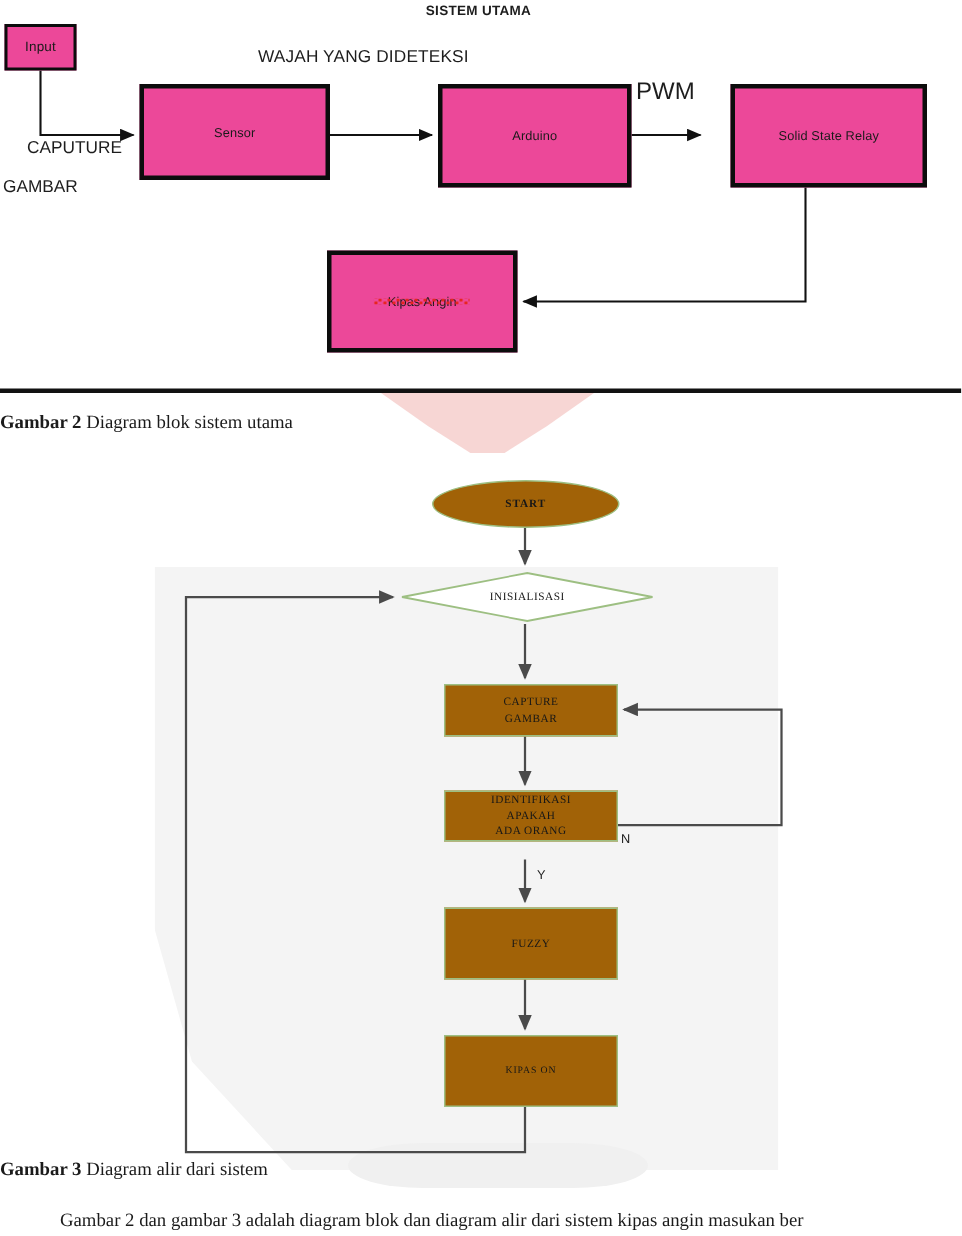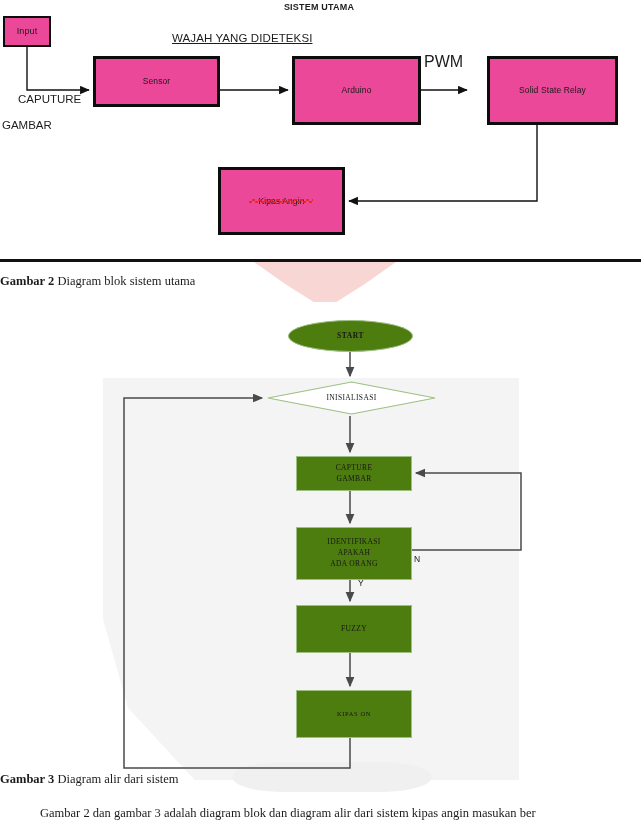--- a/index.html
+++ b/index.html
@@ -73,21 +73,21 @@
   .bbox span {
     font-size: 8.5px;
     color: #1a1a1a;
     text-align: center;
     line-height: 1.25;
     letter-spacing: .1px;
   }
   .bbox.thin { border-width: 2px; }
 
   #box-input  { left: 3px;   top: 16px;  width: 48px;  height: 31px; }
-  #box-sensor { left: 93px;  top: 56px;  width: 127px; height: 51px; align-items: center; }
+  #box-sensor { left: 93px;  top: 56px;  width: 127px; height: 64px; align-items: center; }
   #box-arduino{ left: 292px; top: 56px;  width: 129px; height: 69px; }
   #box-ssr    { left: 471px; top: 56px;  width: 131px; height: 69px; margin-left: 16px; }
   #box-kipas  { left: 218px; top: 167px; width: 127px; height: 68px; }
 
   #box-input span { font-size: 9px; }
 
   
   .squiggle {
     position: absolute;
     height: 4px;
@@ -111,21 +111,20 @@
     left: 0; top: 2px; width: 638px;
     text-align: center;
     font-size: 9px;
     font-weight: bold;
     letter-spacing: .2px;
   }
   #lbl-wajah {
     left: 172px; top: 32px;
     font-size: 11.5px;
     letter-spacing: .1px;
-    text-decoration: underline;
   }
   #lbl-capture-gambar1 { left: 2px;  top: 93px;  font-size: 11.5px; margin-left: 16px; }
   #lbl-capture-gambar2 { left: 2px;  top: 119px; font-size: 11.5px; }
   #lbl-pwm { left: 424px; top: 53px; font-size: 16px; }
 
   
   .divider {
     position: absolute;
     left: 0;
     width: 641px;
@@ -163,21 +162,21 @@
   }
 
   
   .fnode {
     position: absolute;
     box-sizing: border-box;
     display: flex;
     align-items: center;
     justify-content: center;
     z-index: 4;
-    background: #4d7c0f;
+    background: #a16207;
   }
   .fnode span {
     font-family: "Liberation Serif", serif;
     font-size: 7.5px;
     color: #171717;
     text-align: center;
     line-height: 1.45;
     letter-spacing: .35px;
   }
   .fbox {
@@ -186,21 +185,21 @@
   .fellipse {
     border: 1px solid #9dbf82;
     border-radius: 50%;
   }
   .fellipse span { font-weight: bold; letter-spacing: .6px; }
 
   #node-start  { left: 288px; top: 320px; width: 125px; height: 32px; }
   #node-inis   { left: 266px; top: 380px; width: 171px; height: 36px;
                  border: none; background: none; }
   #node-capture{ left: 296px; top: 456px; width: 116px; height: 35px; }
-  #node-ident  { left: 296px; top: 527px; width: 116px; height: 53px; }
+  #node-ident  { left: 296px; top: 527px; width: 116px; height: 34px; }
   #node-fuzzy  { left: 296px; top: 605px; width: 116px; height: 48px; }
   #node-kipason{ left: 296px; top: 690px; width: 116px; height: 48px; }
 
   #node-kipason span { font-size: 6.5px; letter-spacing: .6px; }
 
   #node-inis span {
     position: relative;
     z-index: 2;
   }
   .diamond-svg {

